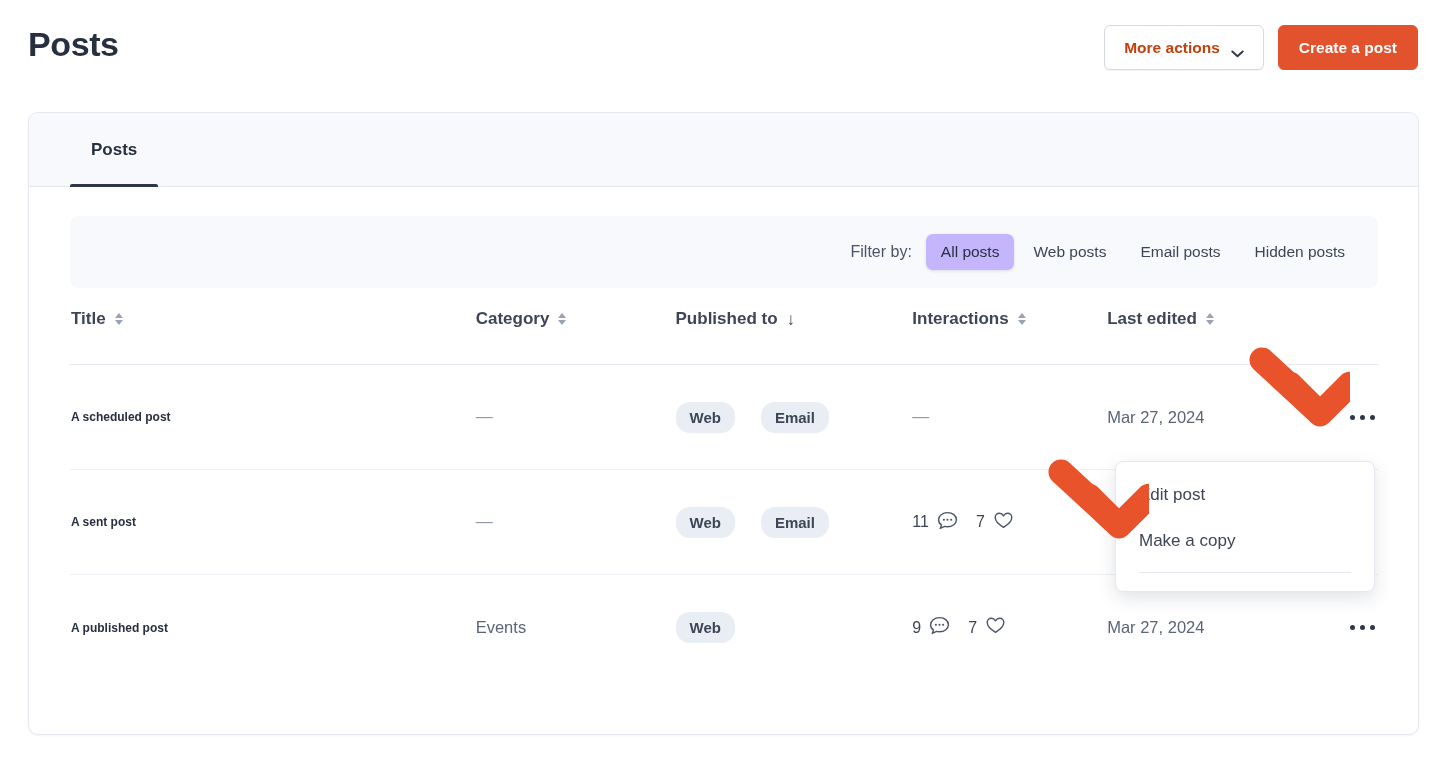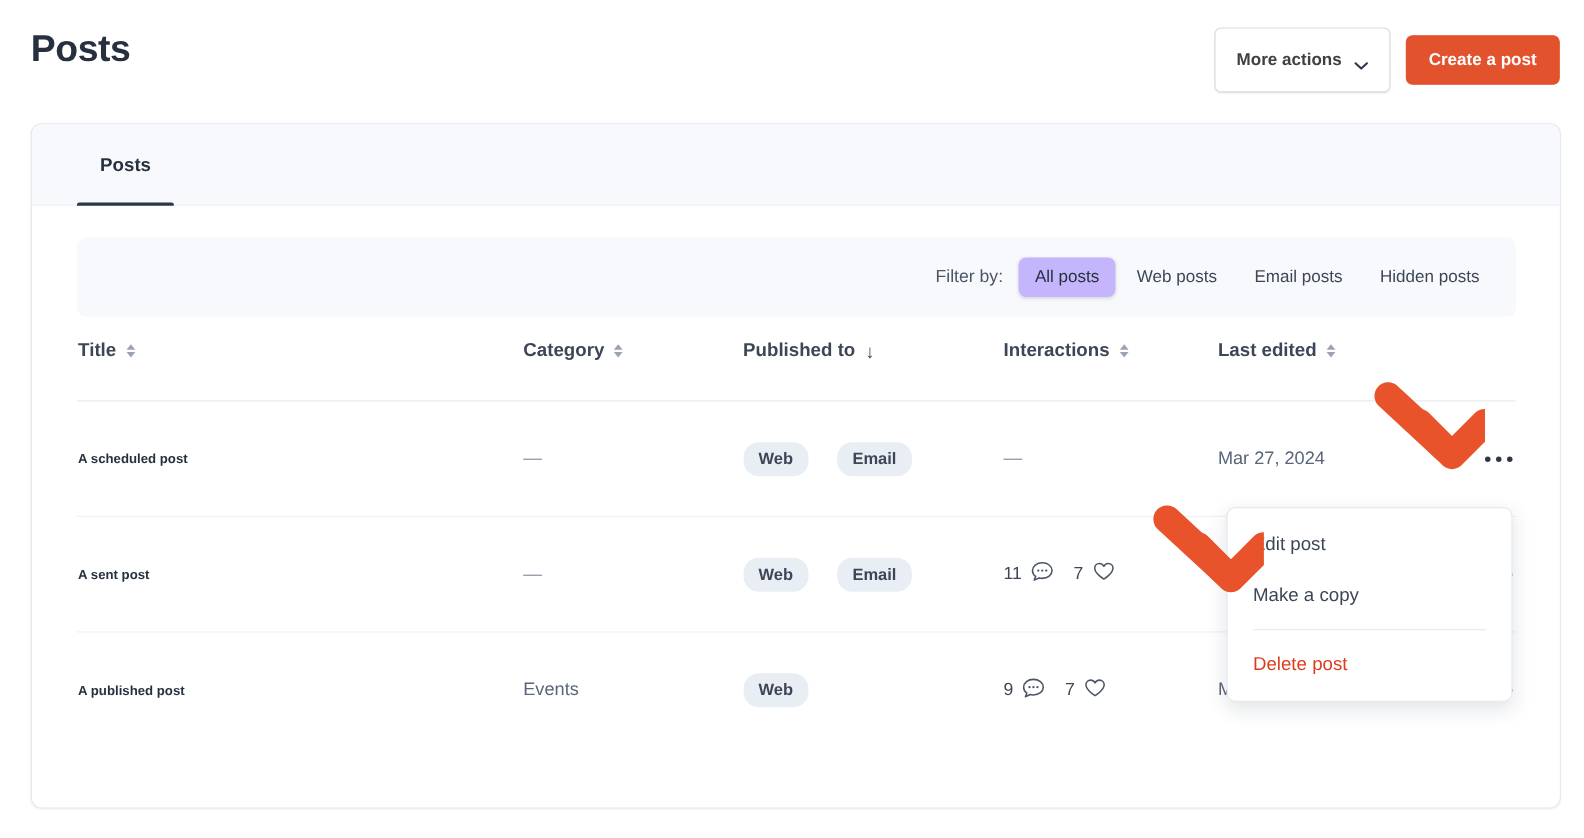--- a/index.html
+++ b/index.html
@@ -22,22 +22,22 @@
   .header-actions {
     position: absolute; right: 22px; top: 25px;
     display: flex; align-items: center; gap: 14px;
   }
   .btn {
     border-radius: 6px; font-size: 15.5px; font-weight: 700;
     display: inline-flex; align-items: center; justify-content: center;
     cursor: pointer; white-space: nowrap; line-height: 1;
   }
   .btn-secondary {
-    height: 59px; padding: 0 19px; background: #ffffff;
-    border: 1px solid #d5dae1; color: #404040;
+    height: 45px; padding: 0 19px; background: #ffffff;
+    border: 1px solid #d5dae1; color: #c2410c;
     box-shadow: 0 1px 1px rgba(25,35,60,0.06);
     gap: 11px;
   }
   .btn-primary {
     height: 45px; padding: 0 20px; background: #e2522d;
     border: 1px solid #e2522d; color: #ffffff;
   }
   .chev-down {
     width: 13px; height: 8px; display: inline-block; position: relative; top: 1px;
   }
@@ -365,21 +365,20 @@
           </div>
         </div>
       </div>
 
     </div>
 
     <div class="menu">
       <div class="menu-item">Edit post</div>
       <div class="menu-item">Make a copy</div>
       <div class="menu-sep"></div>
-      <div class="menu-item danger">Delete post</div>
     </div>
 
   </div>
 
   <div class="arrow arrow-1">
     <svg width="110" height="100" viewBox="0 0 110 100" fill="none">
       <g stroke="#e8532c" stroke-width="25" stroke-linecap="round" fill="none">
         <path d="M22 20 L74 68"></path>
       </g>
       <path d="M38 74 L80 74 L80 32" stroke="#e8532c" stroke-width="25" stroke-linecap="round" stroke-linejoin="round" fill="none" transform="rotate(45 80 74)"></path>

